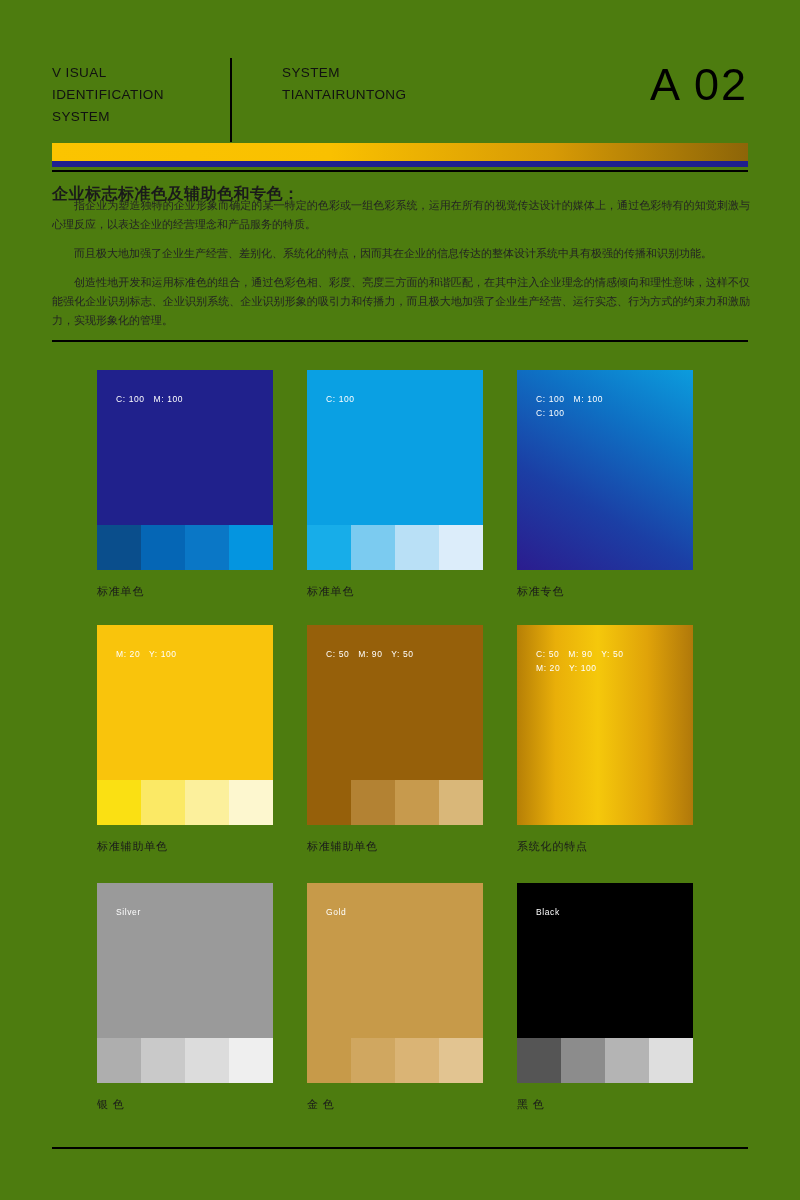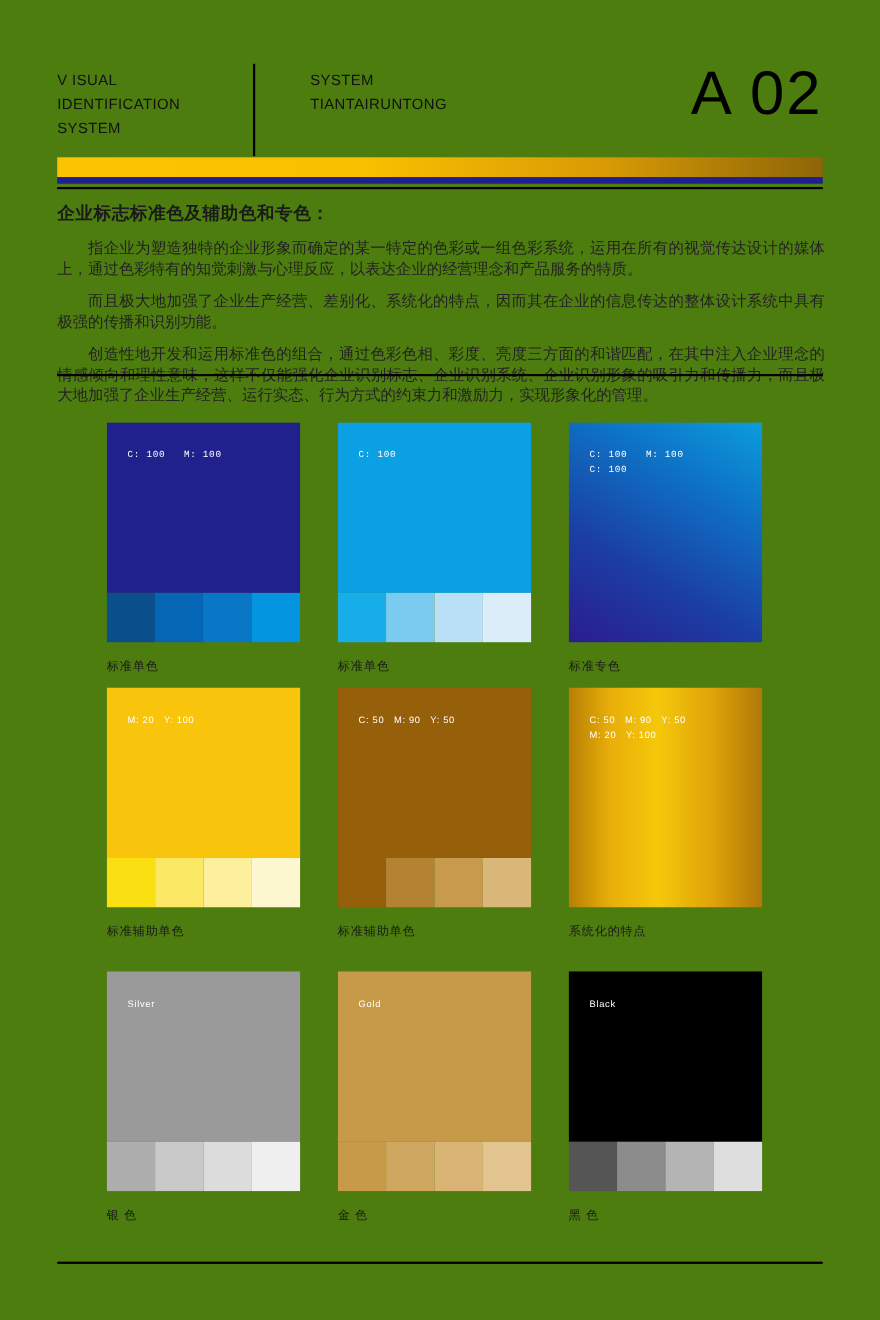--- a/index.html
+++ b/index.html
@@ -57,21 +57,21 @@
     width: 300px;
     font-size: 13.5px;
     line-height: 22px;
     letter-spacing: 0.4px;
     color: #111111;
   }
   .hdr-code {
     position: absolute;
     right: 0;
     top: -14px;
-    font-size: 56px;
+    font-size: 45px;
     line-height: 74px;
     font-weight: 400;
     letter-spacing: 2px;
     color: #000000;
     text-align: center;
     white-space: nowrap;
   }
 
   
   .banner {
@@ -109,23 +109,23 @@
     left: 52px;
     top: 184px;
     font-size: 16px;
     font-weight: bold;
     letter-spacing: 0.5px;
     color: #1a1a1a;
   }
   .copy {
     position: absolute;
     left: 52px;
-    top: 216px;
+    top: 196px;
     width: 698px;
-    font-size: 14px;
+    font-size: 11px;
     line-height: 19px;
     color: #232323;
     text-align: justify;
   }
   .copy p {
     margin: 0 0 10px 0;
     text-indent: 2em;
   }
   .copy p:last-child { margin-bottom: 16px; }
 
@@ -148,21 +148,21 @@
     width: 620px;
     height: 760px;
   }
   .cell {
     position: absolute;
     width: 176px;
   }
   .col-0 { left: 0px; }
   .col-1 { left: 210px; }
   .col-2 { left: 420px; }
-  .row-0 { top: 16px; font-family: Liberation Mono, monospace; }
+  .row-0 { top: 2px; }
   .row-1 { top: 257px; }
   .row-2 { top: 515px; }
 
   .sw {
     position: relative;
     width: 176px;
     height: 200px;
     overflow: hidden;
   }
   .sw-main {

